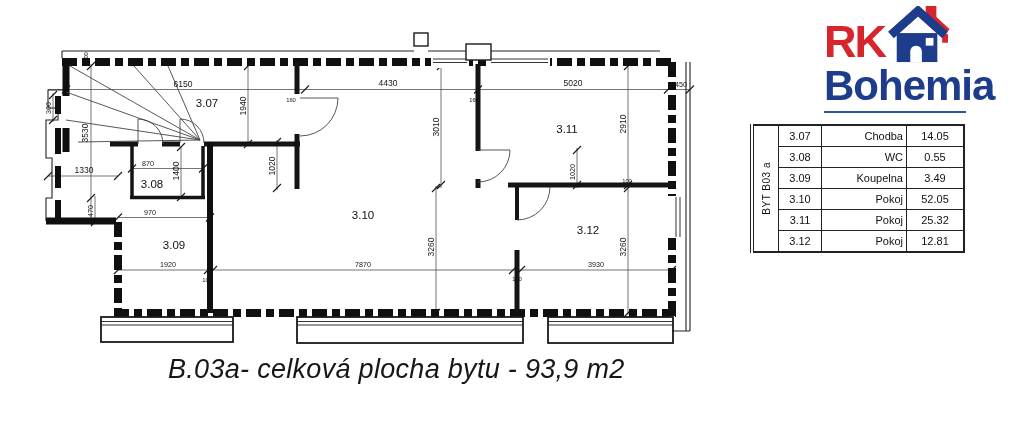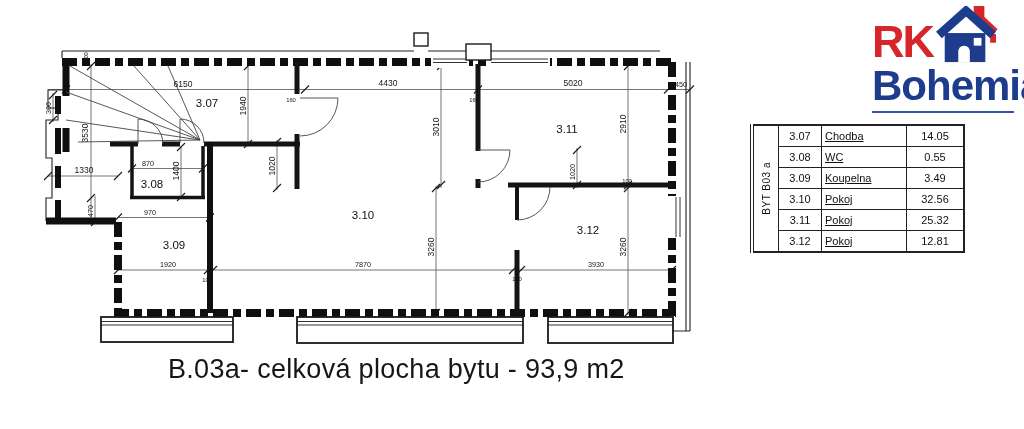--- a/index.html
+++ b/index.html
@@ -30,31 +30,31 @@
   .rl{font-size:11.5px;fill:#111;text-anchor:middle;}
 
   
   .legend{position:absolute;left:750px;top:124px;border-collapse:collapse;
           font-size:11px;color:#111;border:2px solid #222;border-left:4px double #222;}
   .legend td{border:1px solid #222;height:20px;padding:0 3px;}
   .tcol{width:18px;}
   .vtitle{writing-mode:vertical-rl;transform:rotate(180deg);font-size:10px;white-space:nowrap;
           margin:0 auto;letter-spacing:0.5px;}
   .cid{width:36px;text-align:center;}
-  .cname{width:78px;text-align:left;text-decoration:underline;}
+  .cname{width:78px;text-align:right;}
   .carea{width:50px;text-align:center;}
 
   
-  .logo{position:absolute;left:872px;top:6px;width:148px;}
+  .logo{position:absolute;left:824px;top:6px;width:148px;}
   .logo-top{display:flex;align-items:flex-end;gap:1px;}
   .rk{font-weight:bold;font-size:45px;line-height:0.95;color:#d6252b;letter-spacing:-2px;}
   .bohemia{font-weight:bold;font-size:42px;line-height:1;color:#1e3c8c;letter-spacing:-1px;margin-top:1px;}
   .logo-rule{height:2px;background:#2e56a5;margin-top:4px;width:142px;}
 
-  .caption{position:absolute;left:168px;top:354px;font-size:27px;color:#161616;letter-spacing:0.3px;}
+  .caption{position:absolute;left:168px;top:354px;font-size:27px;color:#161616;letter-spacing:0.3px;font-style:italic;}
 </style>
 </head>
 <body>
 
 <div class="stage">
 
   <svg class="plan-svg" width="1024" height="429" viewBox="0 0 1024 429">
 
     <g>
       <path class="dl" d="M48,89.5 H690 M118,270 H672 M48,176 H118 M132,168.5 H203 M118,217.5 H210
@@ -172,21 +172,21 @@
         <td class="carea">0.55</td>
       </tr>
       <tr>
         <td class="cid">3.09</td>
         <td class="cname">Koupelna</td>
         <td class="carea">3.49</td>
       </tr>
       <tr>
         <td class="cid">3.10</td>
         <td class="cname">Pokoj</td>
-        <td class="carea">32.56</td>
+        <td class="carea">52.05</td>
       </tr>
       <tr>
         <td class="cid">3.11</td>
         <td class="cname">Pokoj</td>
         <td class="carea">25.32</td>
       </tr>
       <tr>
         <td class="cid">3.12</td>
         <td class="cname">Pokoj</td>
         <td class="carea">12.81</td>

